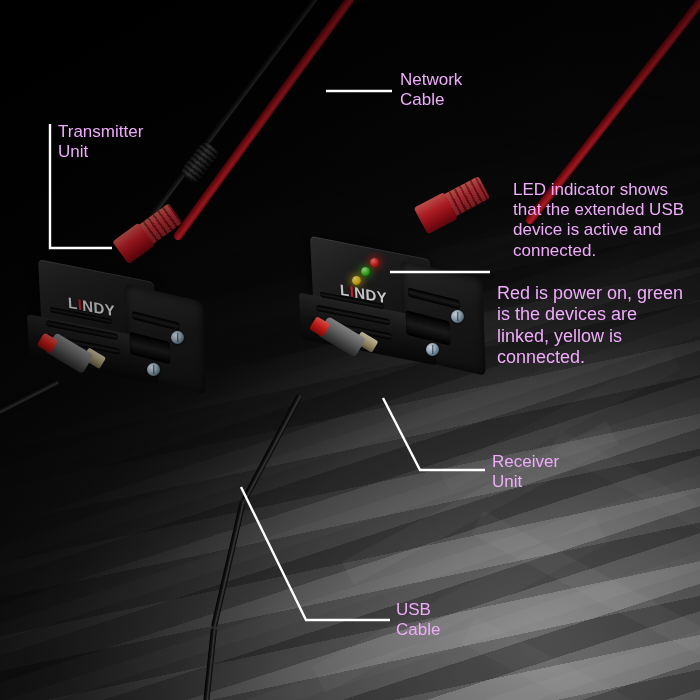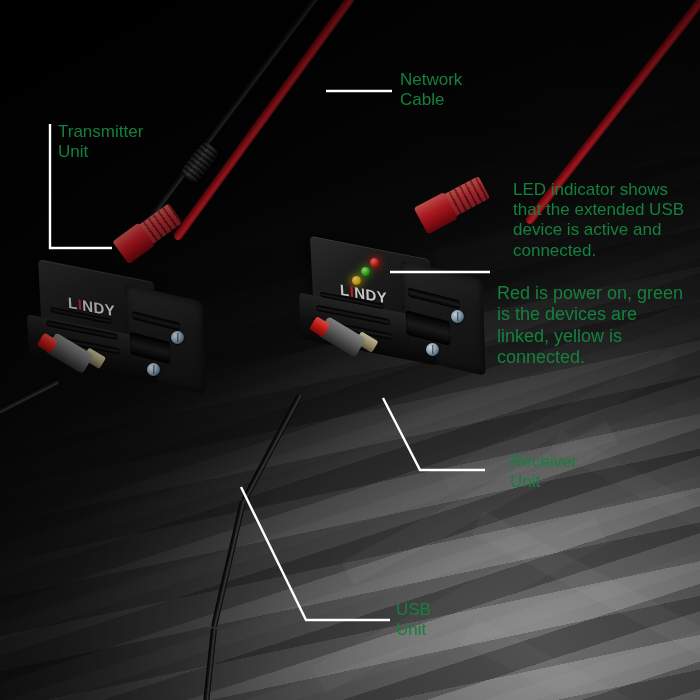--- a/index.html
+++ b/index.html
@@ -87,21 +87,21 @@
     background:linear-gradient(to bottom,#ff5a50,#e01f19 50%,#8d0b09);}
 
   
   .rj{position:absolute;transform-origin:center;}
   .rj-body{position:absolute;border-radius:3px;
     background:linear-gradient(to bottom,#ff6a62,#e8252f 38%,#b4101a 72%,#7a0810);}
   .rj-boot{position:absolute;border-radius:3px;
     background:linear-gradient(to bottom,#ff5c54,#d8202a 45%,#8e0d14);}
   .rj-boot::after{content:"";position:absolute;inset:0;border-radius:3px;
     background:repeating-linear-gradient(90deg,rgba(0,0,0,.32) 0 2px,rgba(255,255,255,.1) 2px 6px);}
-  .lbl{position:absolute;color:#15803d;line-height:1.19;white-space:pre-line;}
+  .lbl{position:absolute;color:#f0abfc;line-height:1.19;white-space:pre-line;}
   svg.lead{position:absolute;left:0;top:0;width:700px;height:700px;overflow:visible;pointer-events:none;}
   svg.lead line,svg.lead polyline{stroke:#fff;stroke-width:2.4;fill:none;}
 </style>
 </head>
 <body>
 
 <div id="stage">
 
   <div class="bg-base"></div>
   <div class="stripes"></div>
@@ -230,19 +230,19 @@
   <div class="lbl" style="left:513px;top:180px;font-size:17px;">LED indicator shows
 that the extended USB
 device is active and
 connected.</div>
 
   <div class="lbl" style="left:497px;top:283px;font-size:18px;">Red is power on, green
 is the devices are
 linked, yellow is
 connected.</div>
 
-  <div class="lbl" style="left:492px;top:452px;font-size:17px;margin-left:18px;">Receiver
+  <div class="lbl" style="left:492px;top:452px;font-size:17px;">Receiver
 Unit</div>
 
   <div class="lbl" style="left:396px;top:600px;font-size:17px;">USB
-Unit</div>
+Cable</div>
 
 </div>
 
 </body></html>

